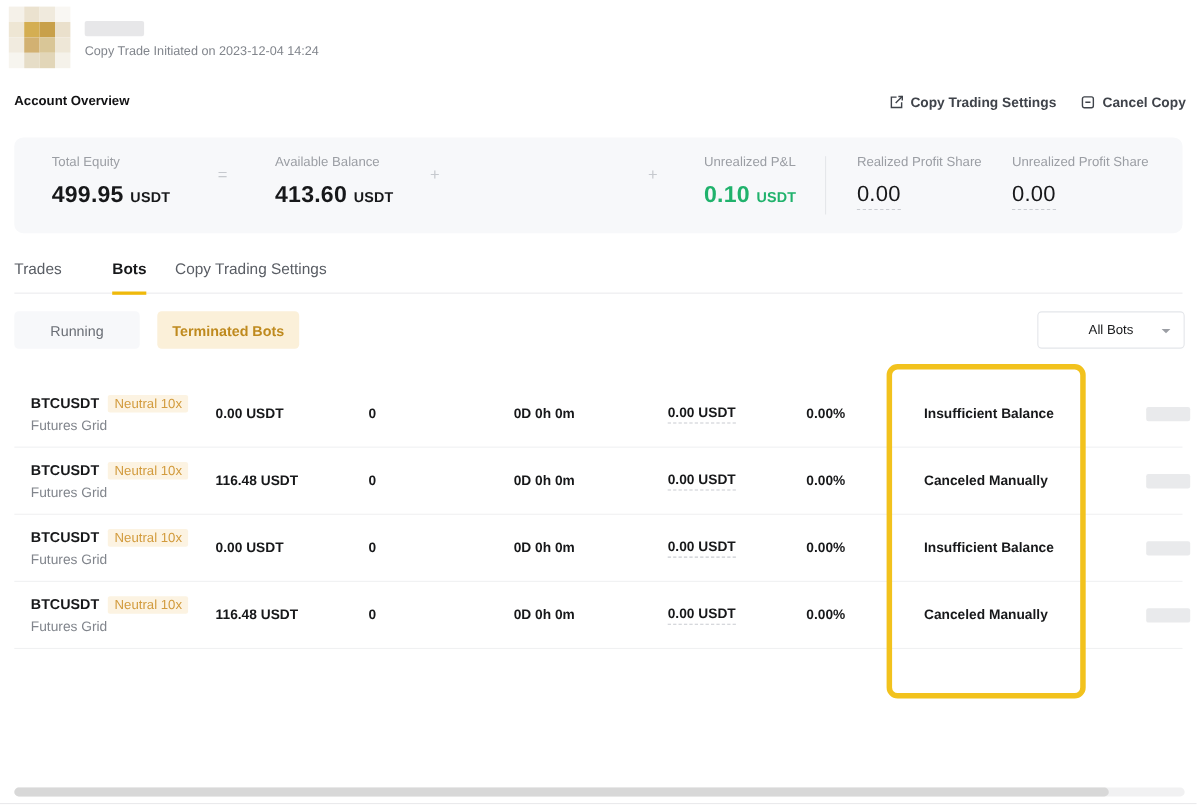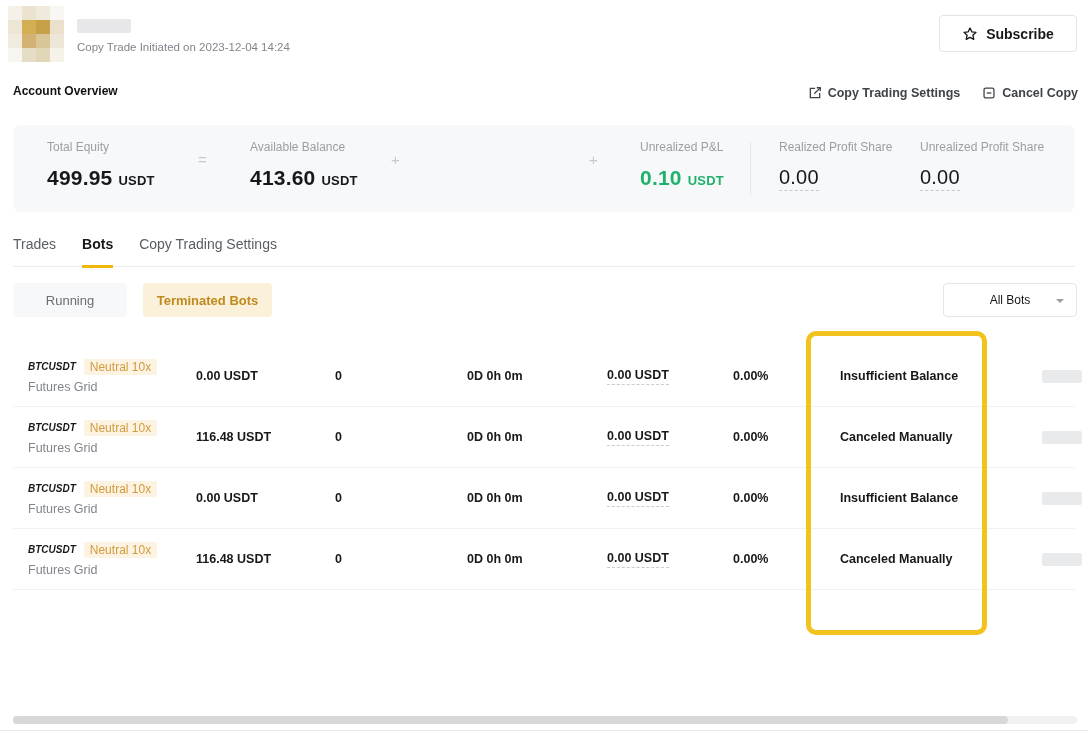--- a/index.html
+++ b/index.html
@@ -32,42 +32,42 @@
   .stat-value .unit { font-size:13px; font-weight:700; }
   .stat-value.green, .stat-value.green .unit { color:#20b26c; }
   .stat-value.plain { font-size:20px; font-weight:400; }
   .dashed { border-bottom:1px dashed #c9ccd1; padding-bottom:2px; }
   .op { position:absolute; top:26px; font-size:15px; color:#c6c9ce; }
   .stat-divider { position:absolute; top:17px; left:737px; width:1px; height:53px; background:#e5e7ea; }
 
   
   .tabs { position:absolute; left:13px; top:236px; width:1062px; height:31px; border-bottom:1px solid #ececee; display:flex; gap:26px; }
   .tab { font-size:14px; color:#595d64; padding-bottom:11px; cursor:pointer; }
-  .tab.active { color:#17181a; font-weight:700; border-bottom:3px solid #efb90b; margin-bottom:-2px; }
+  .tab.active { color:#17181a; font-weight:700; border-bottom:3px solid #efb90b; margin-bottom:-2px;margin-left:20px; }
 
   
   .pill { position:absolute; top:283px; height:34px; border-radius:4px; display:flex; align-items:center; justify-content:center;
           font-size:13px; font-weight:700; cursor:pointer; }
   .pill.running { left:13px; width:114px; background:#f7f8fa; color:#6a6e75; font-weight:400; }
   .pill.terminated { left:143px; width:129px; background:#fbf0d9; color:#bf8a1e; }
   .bots-select { position:absolute; right:11px; top:283px; width:134px; height:34px; background:#fff;
                  border:1px solid #e4e6ea; border-radius:4px; display:flex; align-items:center; justify-content:center;
                  font-size:12px; color:#17181a; cursor:pointer; }
   .caret { position:absolute; right:12px; top:15px; width:0; height:0;
            border-left:4px solid transparent; border-right:4px solid transparent; border-top:4px solid #9b9ea4; }
 
   
   .table { position:absolute; left:13px; top:346px; width:1062px; }
   .t-head, .t-row { display:grid; grid-template-columns:183px 139px 132px 140px 126px 107px 180px 55px; align-items:center; }
   .t-head { height:35px; background:#f7f8fa; font-size:12px; color:#9da1a8; }
   .t-head > div:first-child { padding-left:15px; }
   .t-row { height:61px; border-bottom:1px solid #f0f1f2; font-size:12.5px; font-weight:700; color:#17181a; }
   .market-cell { padding-left:15px; }
   .market-line { display:flex; align-items:center; gap:8px; }
-  .symbol { font-size:10px; font-weight:700; color:#17181a;font-style:italic; }
+  .symbol { font-size:13px; font-weight:700; color:#17181a; }
   .lev-badge { background:#fcf3e2; color:#d29b3d; font-size:12px; font-weight:400; padding:1px 6px; border-radius:2px; white-space:nowrap; }
   .bot-type { font-size:12.5px; font-weight:400; color:#81858c; margin-top:5px; }
   .pnl-val { display:inline-block; }
   .action-cell { position:relative; height:100%; }
   .redacted-action { position:absolute; right:-7px; top:24px; width:40px; height:13px; background:#e9eaec; border-radius:2px; cursor:pointer; }
   .redacted-fragment { position:absolute; right:-3px; top:9px; width:6px; height:17px; background:#dcdee0; border-radius:2px; }
 
   
   .highlight-box { position:absolute; left:806px; top:331px; width:181px; height:304px;
                    border:5px solid #f2c21d; border-radius:10px; pointer-events:none; }
@@ -95,28 +95,20 @@
       <div style="background: rgb(210, 177, 114);"></div>
       <div style="background: rgb(217, 198, 151);"></div>
       <div style="background: rgb(238, 231, 215);"></div>
       <div style="background: rgb(247, 245, 239);"></div>
       <div style="background: rgb(230, 221, 199);"></div>
       <div style="background: rgb(226, 214, 184);"></div>
       <div style="background: rgb(245, 242, 234);"></div>
     </div>
   <div class="redacted-username"></div>
   <div class="initiated">Copy Trade Initiated on 2023-12-04 14:24</div>
-  <button class="subscribe-btn">
-    <span>
-      <svg width="16" height="16" viewBox="0 0 24 24" fill="none" stroke="#17181a" stroke-width="2" stroke-linejoin="round">
-        <path d="M12 3l2.7 5.7 6.3.8-4.6 4.3 1.2 6.2L12 17l-5.6 3 1.2-6.2L3 9.5l6.3-.8z"></path>
-      </svg>
-    </span>
-    <span>Subscribe</span>
-  </button>
 
   <div class="ov-title">Account Overview</div>
   <div class="ov-actions">
     <div class="ov-action">
       <span>
         <svg width="14" height="14" viewBox="0 0 24 24" fill="none" stroke="#3f434a" stroke-width="2.2" stroke-linecap="square">
           <path d="M11 4H4v16h16v-7"></path>
             <path d="M20.5 3.5l-9 9"></path>
             <path d="M16 3h5v5"></path>
         </svg>

